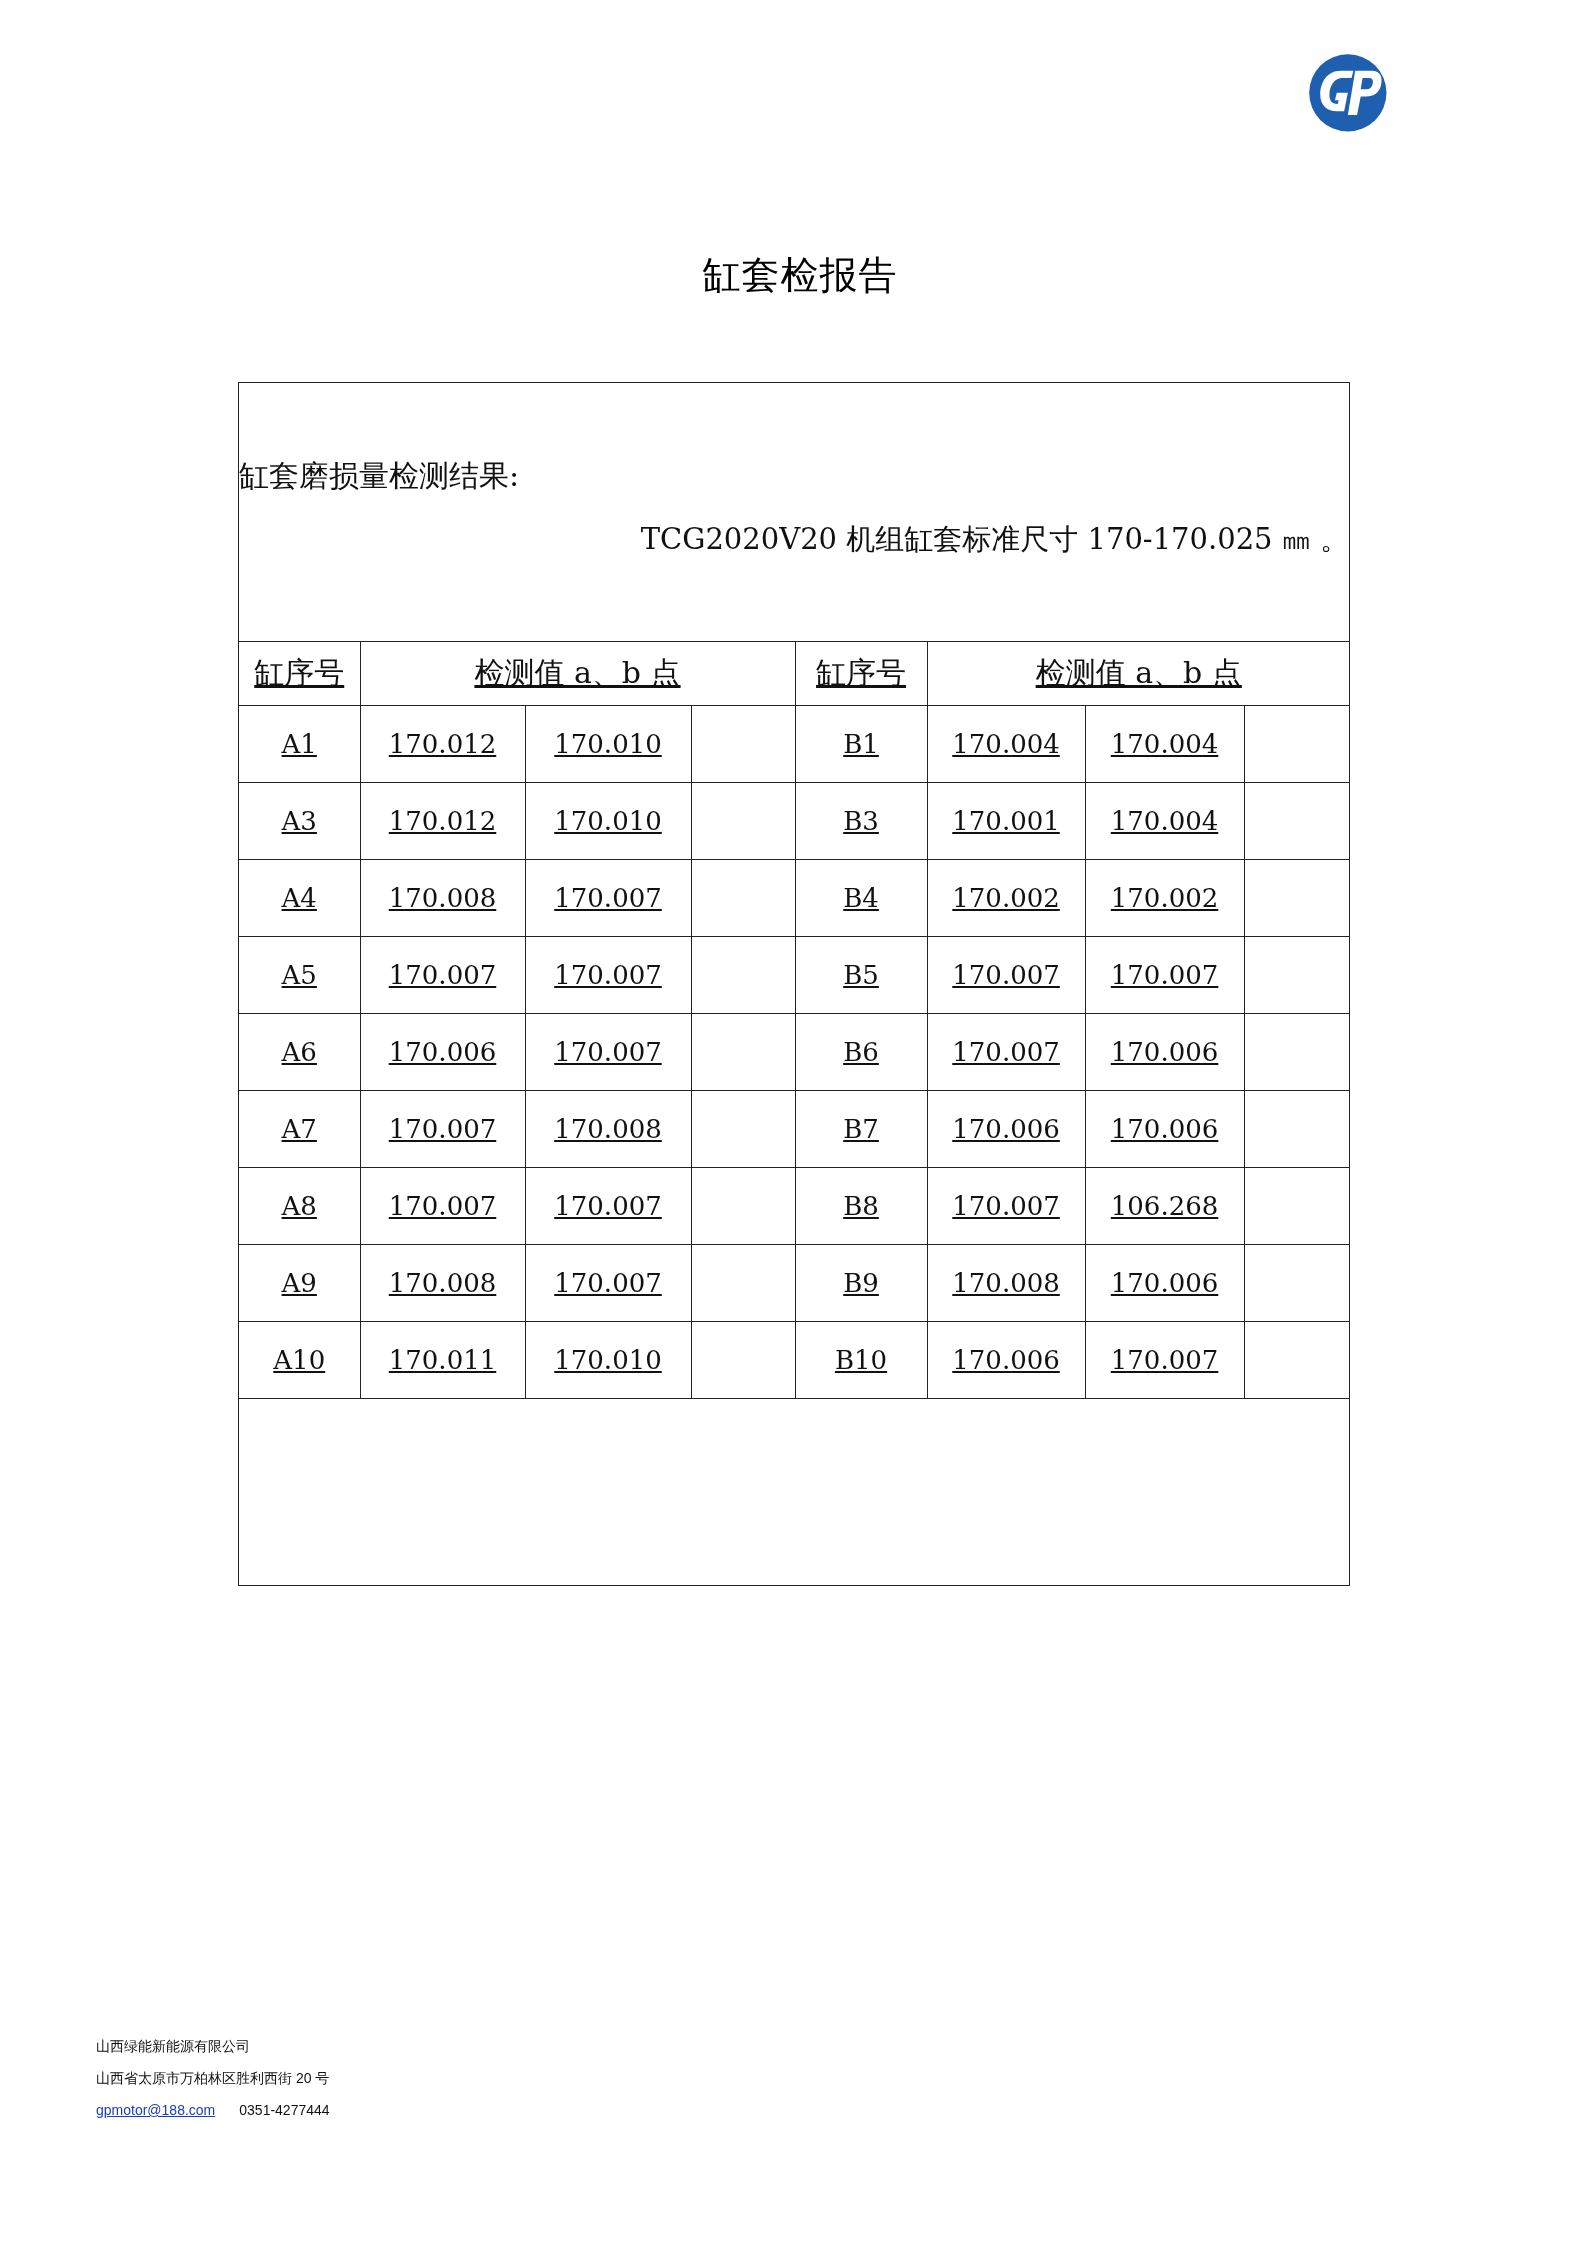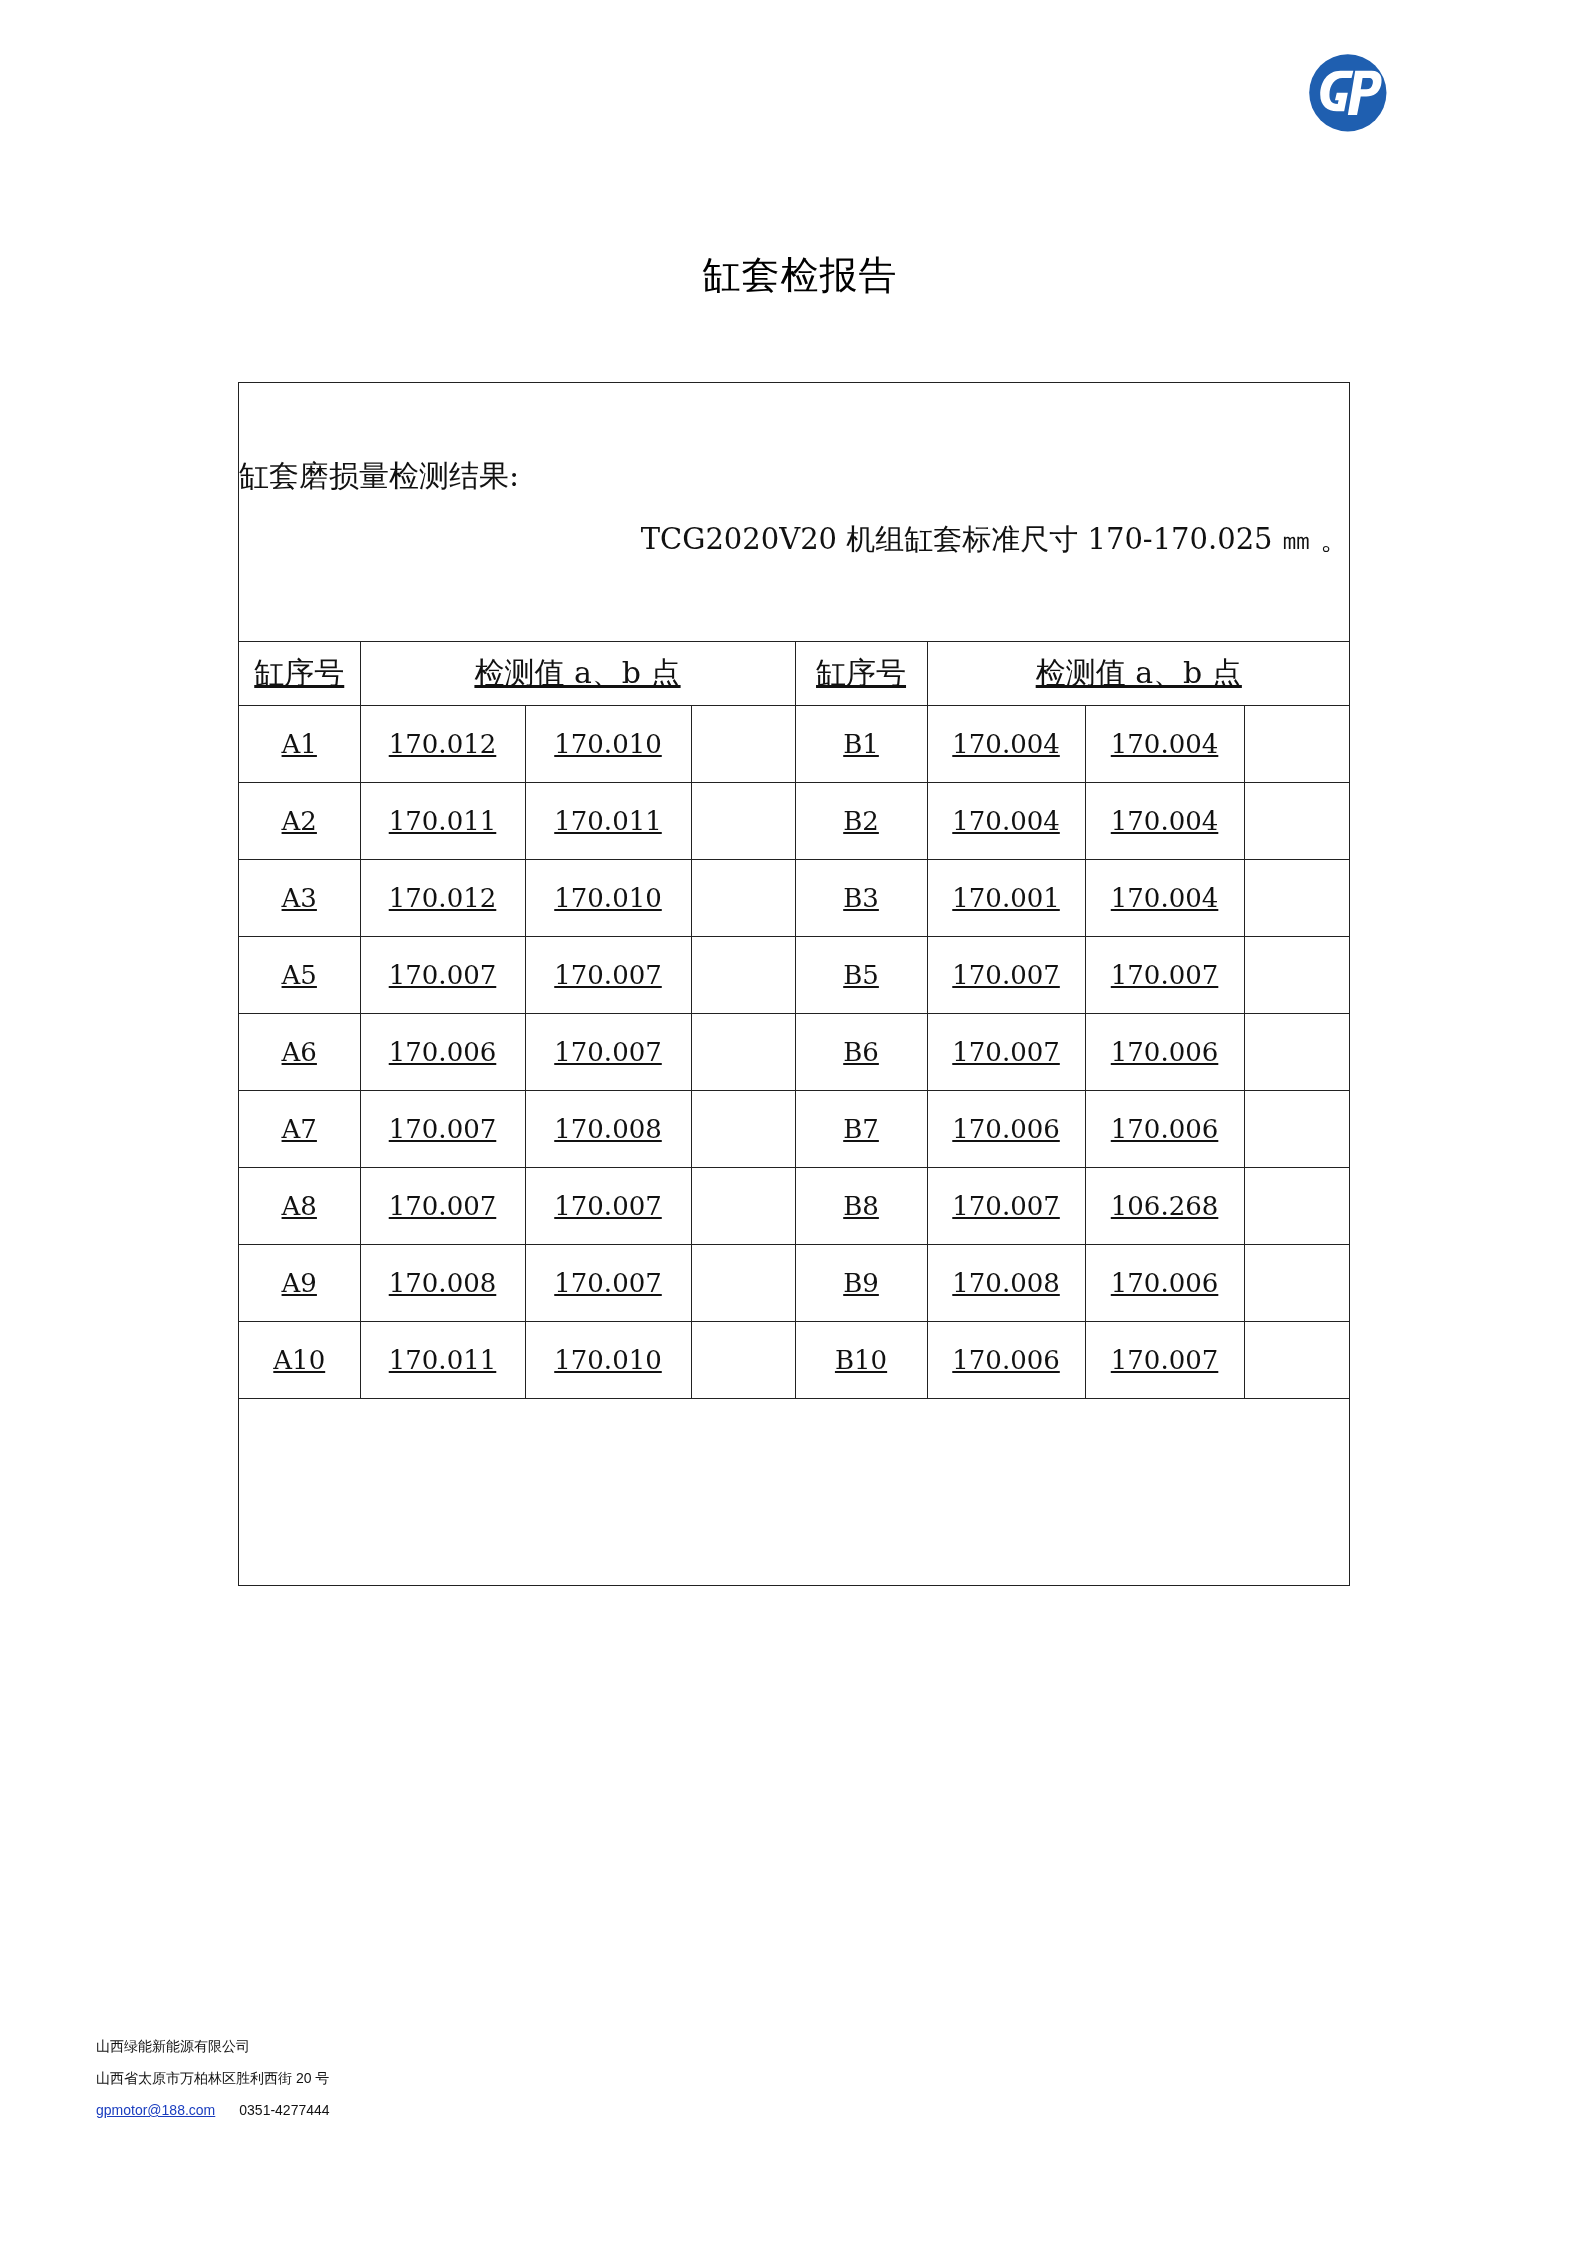--- a/index.html
+++ b/index.html
@@ -62,37 +62,37 @@
       <td>A1</td>
       <td>170.012</td>
       <td>170.010</td>
       <td></td>
       <td>B1</td>
       <td>170.004</td>
       <td>170.004</td>
       <td></td>
     </tr>
     <tr class="row">
-      <td>A2</td>
-      <td>170.011</td>
-      <td>170.011</td>
-      <td></td>
-      <td>B2</td>
-      <td>170.004</td>
-      <td>170.004</td>
-      <td></td>
-    </tr>
-    <tr class="row">
       <td>A3</td>
       <td>170.012</td>
       <td>170.010</td>
       <td></td>
       <td>B3</td>
       <td>170.001</td>
       <td>170.004</td>
+      <td></td>
+    </tr>
+    <tr class="row">
+      <td>A4</td>
+      <td>170.008</td>
+      <td>170.007</td>
+      <td></td>
+      <td>B4</td>
+      <td>170.002</td>
+      <td>170.002</td>
       <td></td>
     </tr>
     <tr class="row">
       <td>A5</td>
       <td>170.007</td>
       <td>170.007</td>
       <td></td>
       <td>B5</td>
       <td>170.007</td>
       <td>170.007</td>

